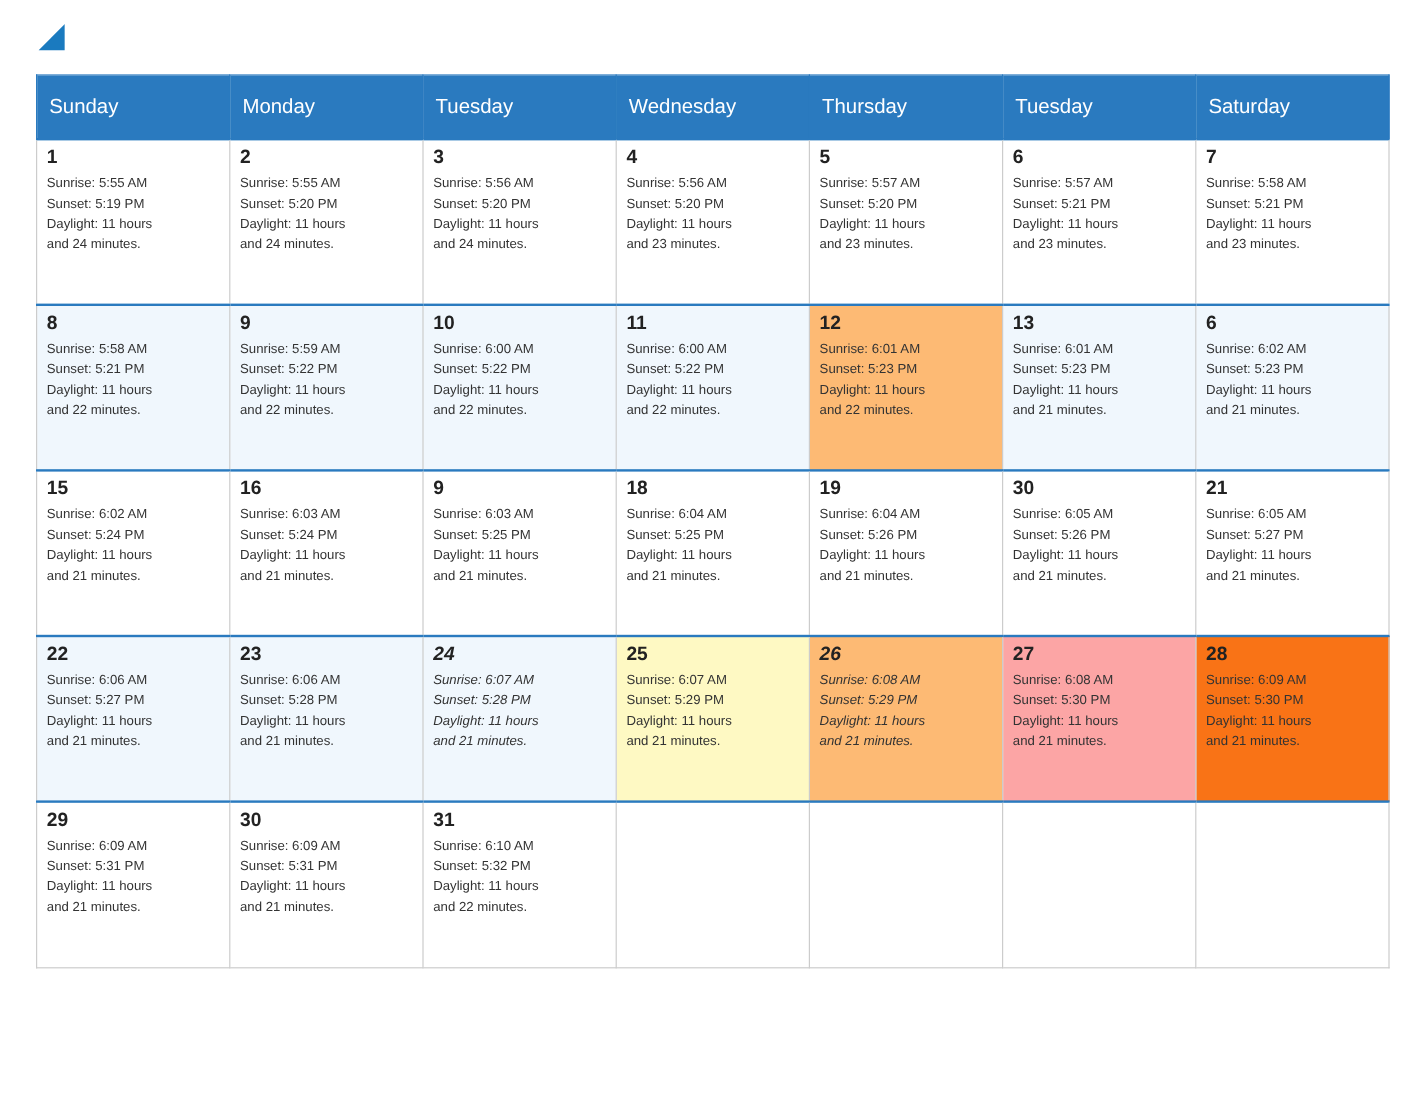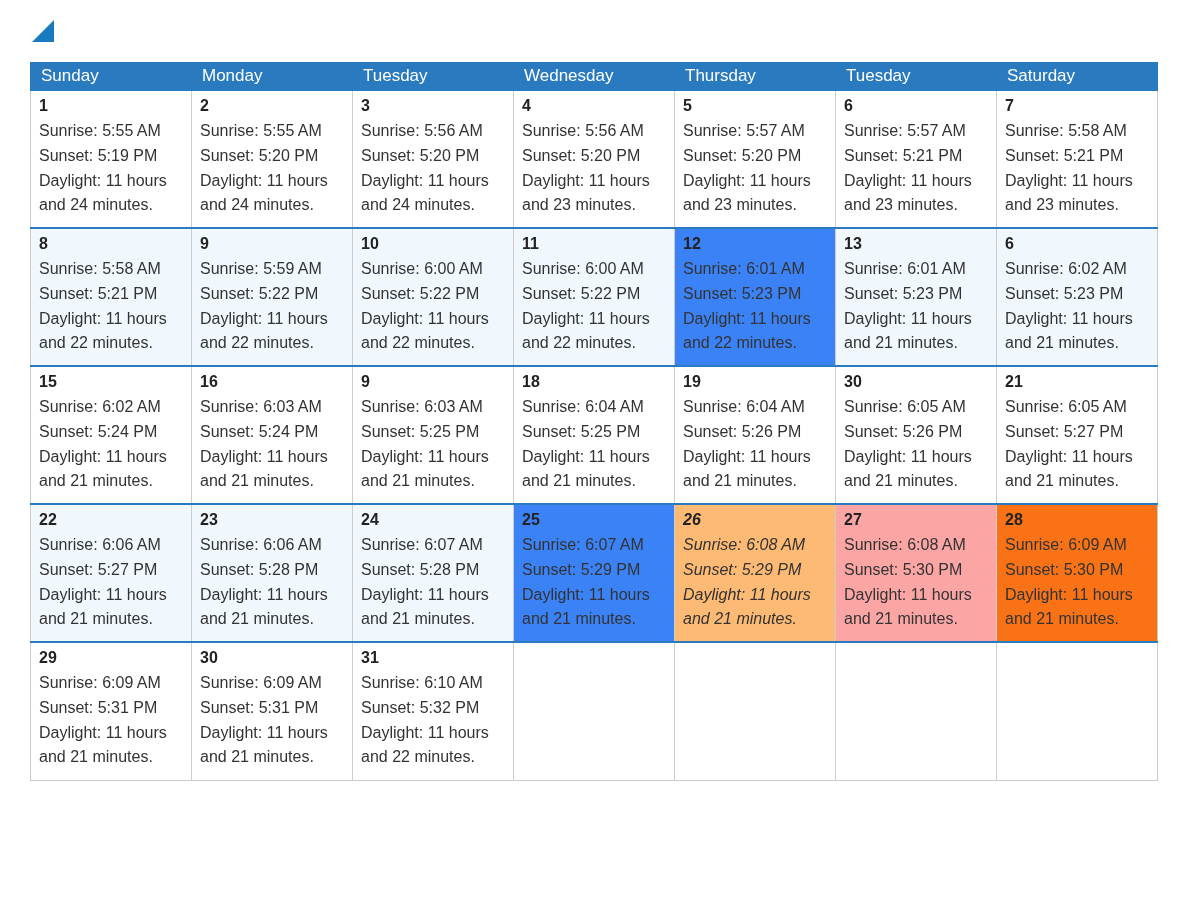--- a/index.html
+++ b/index.html
@@ -48,21 +48,21 @@
     .calendar-table {
       width: 100%;
       border-collapse: collapse;
       table-layout: fixed;
     }
     .calendar-table th {
       background-color: #2a7abf;
       color: #fff;
       font-size: 17px;
       font-weight: normal;
-      padding: 3px 10px;
+      padding: 16px 10px;
       text-align: left;
       border: 1px solid #2a7abf;
     }
     .calendar-table td {
       vertical-align: top;
       padding: 6px 8px;
       border: 1px solid #ccc;
       font-size: 12.5px;
       color: #333;
       height: 138px;
@@ -74,21 +74,21 @@
       background-color: #f5f9fd;
     }
     .day-num {
       font-size: 16px;
       font-weight: bold;
       color: #222;
       display: block;
       margin-bottom: 4px;
     }
     .day-info {
-      font-size: 16px;
+      font-size: 11px;
       color: #333;
       line-height: 1.55;
     }
     .empty-cell {
       background-color: #fff !important;
     }
     .week-row td {
       border-top: 2px solid #2a7abf;
     }
   </style>
@@ -225,21 +225,21 @@
       </td>
         <td style="background-color: rgb(240, 247, 253);">
         <span class="day-num">11</span>
         <span class="day-info">
           Sunrise: 6:00 AM<br>
           Sunset: 5:22 PM<br>
           Daylight: 11 hours<br>
           and 22 minutes.
         </span>
       </td>
-        <td style="background-color: #3b82f6;">
+        <td style="background-color: #fdba74;">
         <span class="day-num">12</span>
         <span class="day-info">
           Sunrise: 6:01 AM<br>
           Sunset: 5:23 PM<br>
           Daylight: 11 hours<br>
           and 22 minutes.
         </span>
       </td>
         <td style="background-color: rgb(240, 247, 253);">
         <span class="day-num">13</span>
@@ -337,30 +337,30 @@
       </td>
         <td style="background-color: rgb(240, 247, 253);">
         <span class="day-num">23</span>
         <span class="day-info">
           Sunrise: 6:06 AM<br>
           Sunset: 5:28 PM<br>
           Daylight: 11 hours<br>
           and 21 minutes.
         </span>
       </td>
-        <td style="background-color: rgb(240, 247, 253);">
+        <td style="background-color: rgb(240, 247, 253); font-style: italic;">
         <span class="day-num">24</span>
         <span class="day-info">
           Sunrise: 6:07 AM<br>
           Sunset: 5:28 PM<br>
           Daylight: 11 hours<br>
           and 21 minutes.
         </span>
       </td>
-        <td style="background-color: #3b82f6;">
+        <td style="background-color: #fef9c3;">
         <span class="day-num">25</span>
         <span class="day-info">
           Sunrise: 6:07 AM<br>
           Sunset: 5:29 PM<br>
           Daylight: 11 hours<br>
           and 21 minutes.
         </span>
       </td>
         <td style="background-color: #fdba74; font-style: italic;">
         <span class="day-num">26</span>

